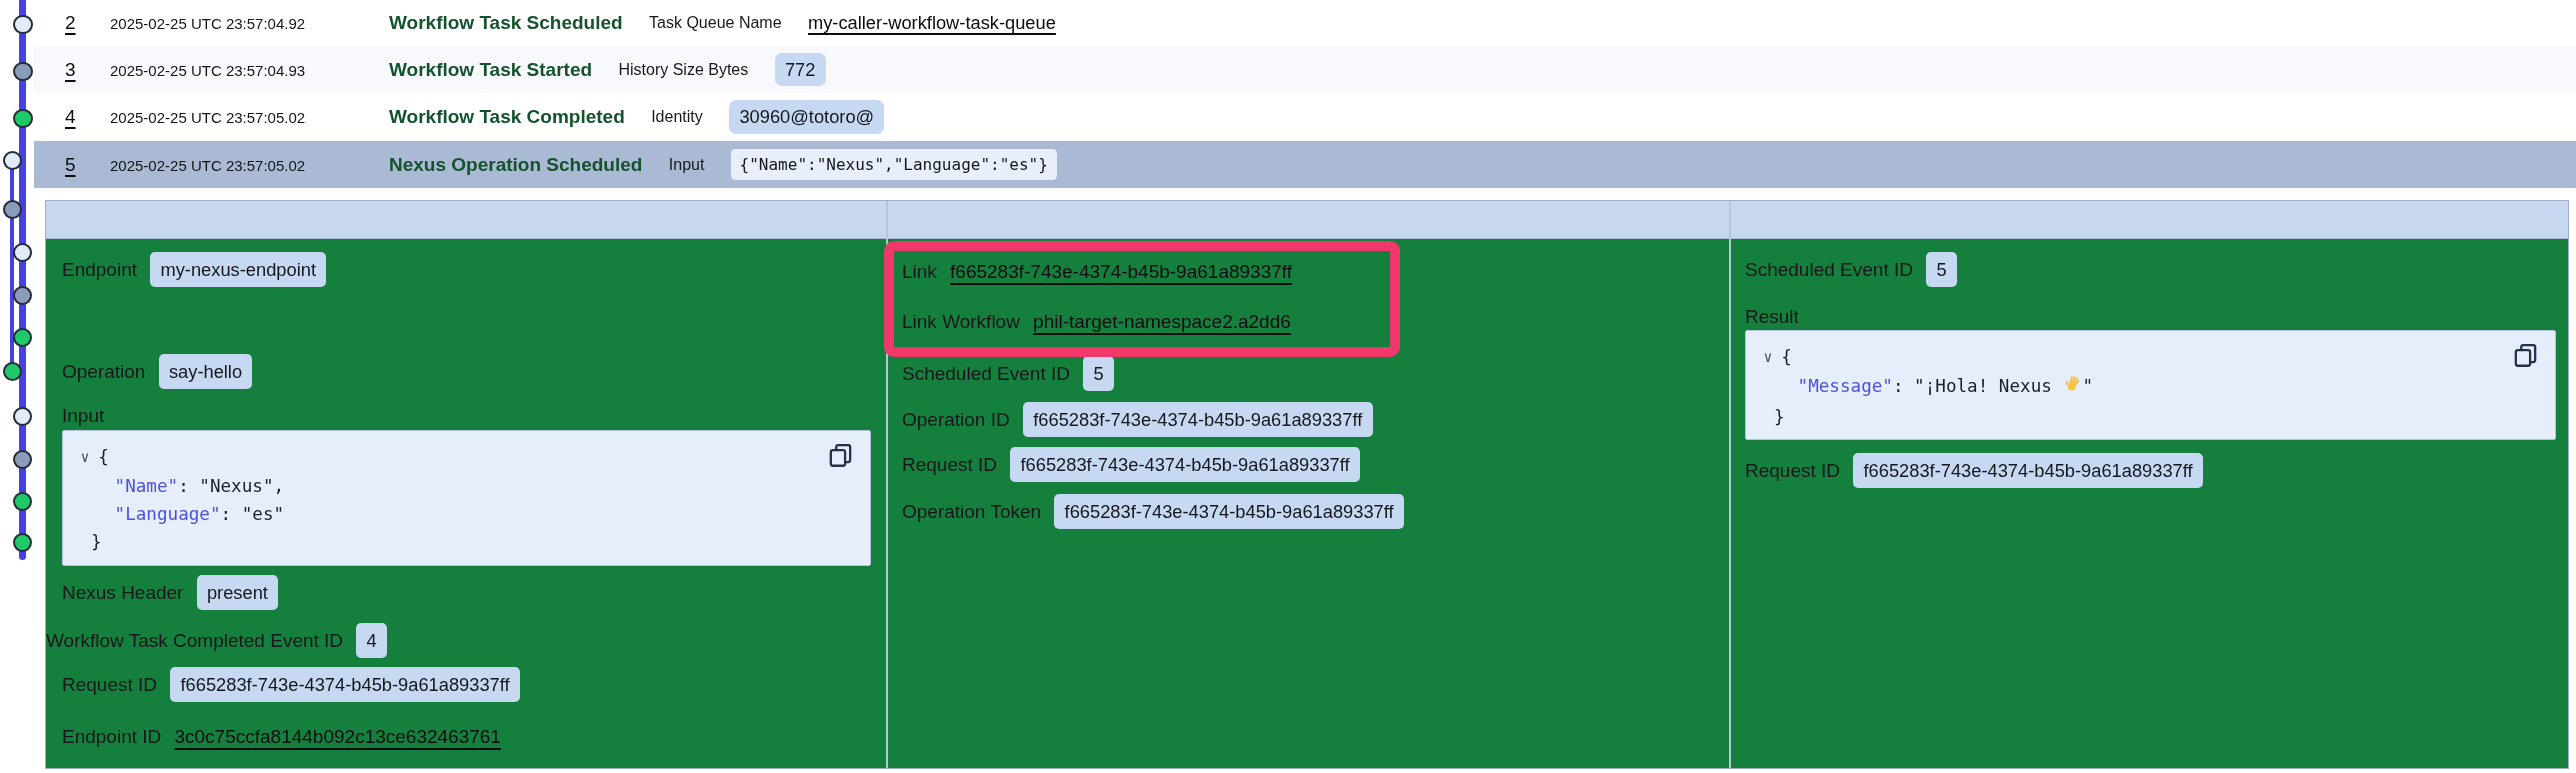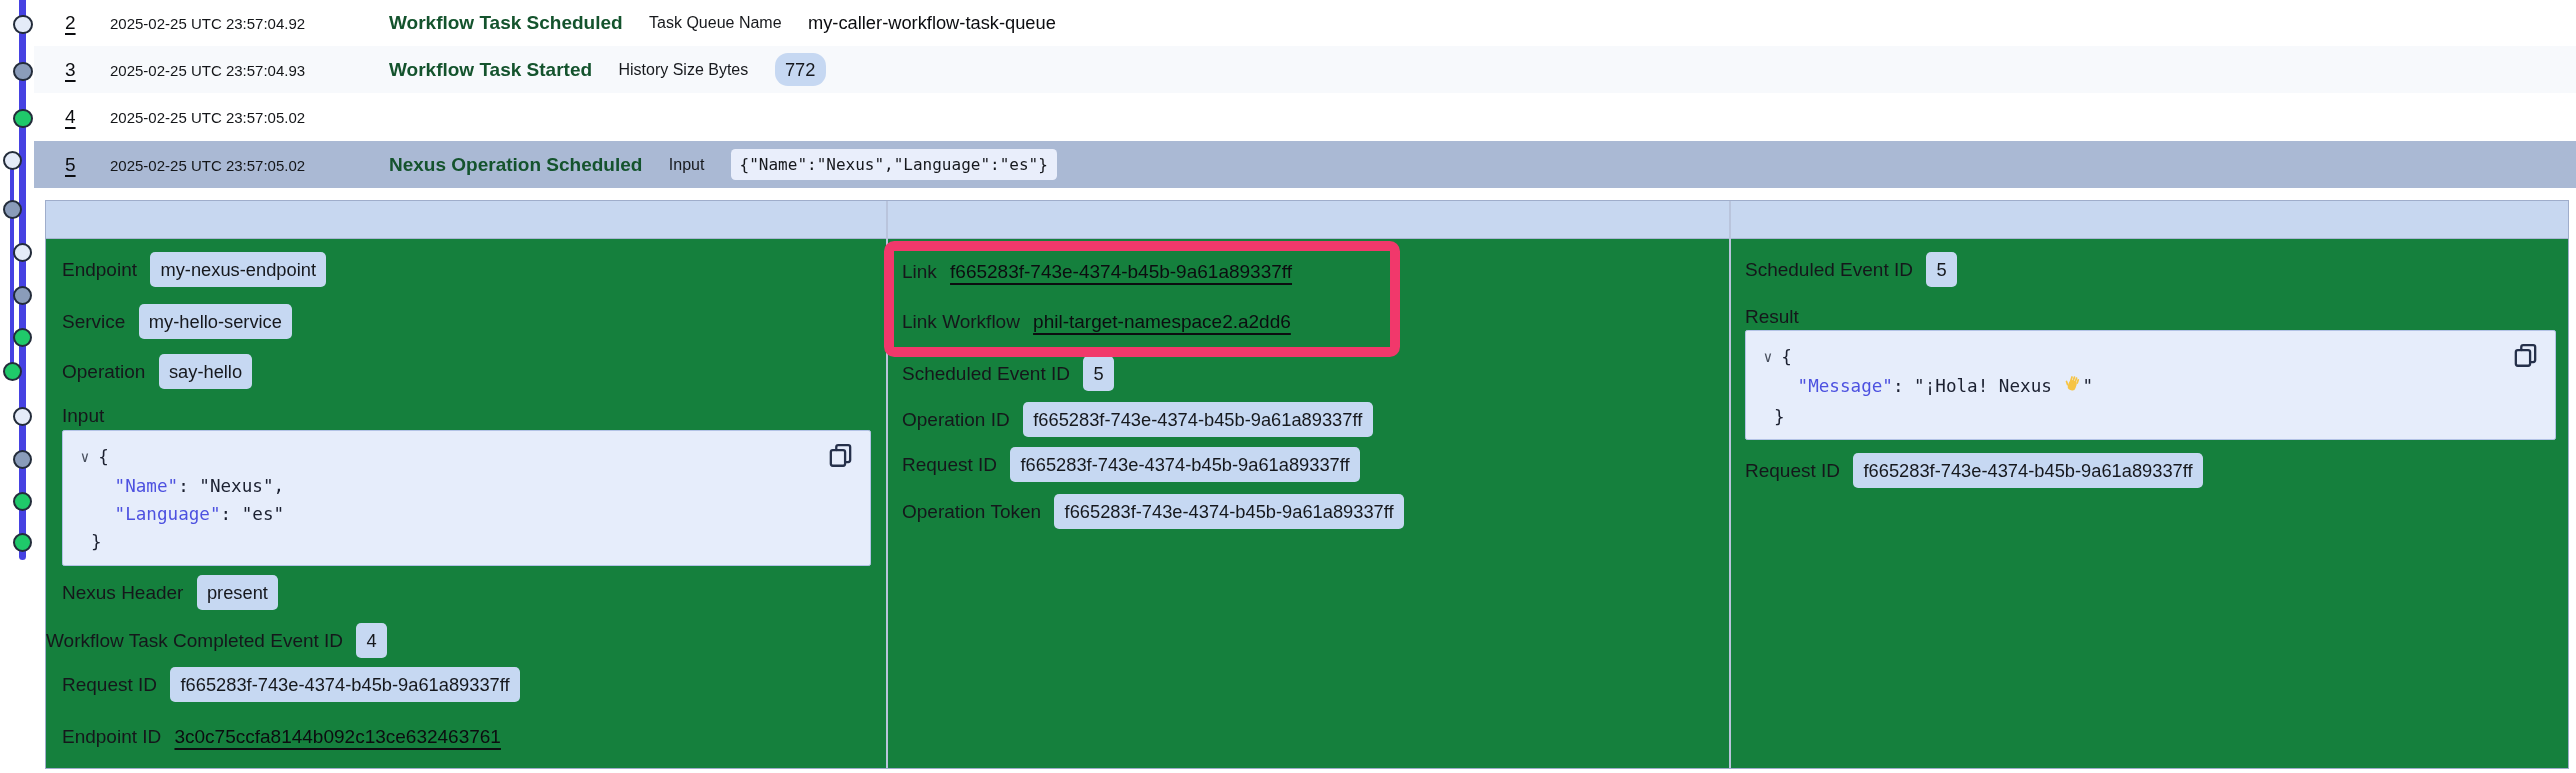--- a/index.html
+++ b/index.html
@@ -20,23 +20,23 @@
   .erow{position:absolute;left:34px;right:0;display:block;}
   .erow.alt{background:#f7f9fc;}
   .erow.selected{background:#aab9d4;}
   .enum{position:absolute;left:31px;top:50%;transform:translateY(-50%);
         font-size:19px;color:#0c0d10;text-decoration:underline;
         text-underline-offset:3.7px;text-decoration-thickness:1.5px;cursor:pointer;}
   .ets{position:absolute;left:76px;top:50%;transform:translateY(-50%);font-size:15px;color:#141619;}
   .edetail{position:absolute;left:355px;top:0;bottom:0;display:flex;align-items:center;gap:26.4px;white-space:nowrap;}
   .ename{font-size:19px;font-weight:700;color:#14532d;}
   .elabel{font-size:16px;color:#17191d;}
-  .elink{font-size:18.3px;color:#0c0d10;
+  .elink{font-size:18.3px;color:#0c0d10;text-decoration:underline;
          text-underline-offset:4.4px;text-decoration-thickness:1.5px;cursor:pointer;}
-  .ebadge{background:#c6d8f2;border-radius:13px;padding:5.9px 10.3px;font-size:18.3px;color:#16181d;}
+  .ebadge{background:#c6d8f2;border-radius:7px;padding:5.9px 10.3px;font-size:18.3px;color:#16181d;}
   .ebadge-light{background:#e9eefb;border-radius:4.4px;padding:5.9px 8.8px;
         font-family:"DejaVu Sans Mono", monospace;font-size:16px;color:#16181d;}
 
   
   .strip{position:absolute;left:45px;top:200px;width:2524px;height:569px;
          background:#15803d;border:1.5px solid #9fadcb;box-sizing:border-box;}
   .phead{position:absolute;left:0;top:0;right:0;height:37px;background:#c7d7f0;
          border-bottom:0.7px solid #a8b6d2;z-index:1;}
   .pcell{position:absolute;top:0;height:37px;display:flex;align-items:center;
          justify-content:space-between;padding:0 17.6px 0 16px;box-sizing:border-box;font-size:19px;color:#101216;}
@@ -99,20 +99,25 @@
     <div class="edetail">
       <span class="ename">Workflow Task Started</span>
       <span class="elabel">History Size Bytes</span>
       <span class="ebadge">772</span>
     </div>
   </div>
 
   <div class="erow" style="top:93px;height:48px">
     <span class="enum">4</span>
     <span class="ets">2025-02-25 UTC 23:57:05.02</span>
+    <div class="edetail">
+      <span class="ename">Workflow Task Completed</span>
+      <span class="elabel">Identity</span>
+      <span class="ebadge">30960@totoro@</span>
+    </div>
   </div>
 
   <div class="erow selected" style="top:141px;height:47px">
     <span class="enum">5</span>
     <span class="ets">2025-02-25 UTC 23:57:05.02</span>
     <div class="edetail">
       <span class="ename">Nexus Operation Scheduled</span>
       <span class="elabel">Input</span>
       <span class="ebadge-light">{"Name":"Nexus","Language":"es"}</span>
     </div>
@@ -133,24 +138,20 @@
       <span>10 Nexus Operation Completed</span>
       <span>2025-02-25 UTC 23:57:05.23</span>
     </div>
 
     <div class="pdivider" style="left:840px"></div>
     <div class="pdivider" style="left:1683px"></div>
 
     <div class="prow" style="left:16px;top:51px">
       <span class="plabel">Endpoint</span>
       <span class="pbadge">my-nexus-endpoint</span>
-    </div>
-    <div class="prow" style="left:16px;top:103px">
-      <span class="plabel">Service</span>
-      <span class="pbadge">my-hello-service</span>
     </div>
     <div class="prow" style="left:16px;top:153px">
       <span class="plabel">Operation</span>
       <span class="pbadge">say-hello</span>
     </div>
     <div class="prow" style="left:16px;top:197px">
       <span class="plabel">Input</span>
     </div>
 
     <div class="codeblock" style="left:16px;top:229px;width:809px;height:136px">

